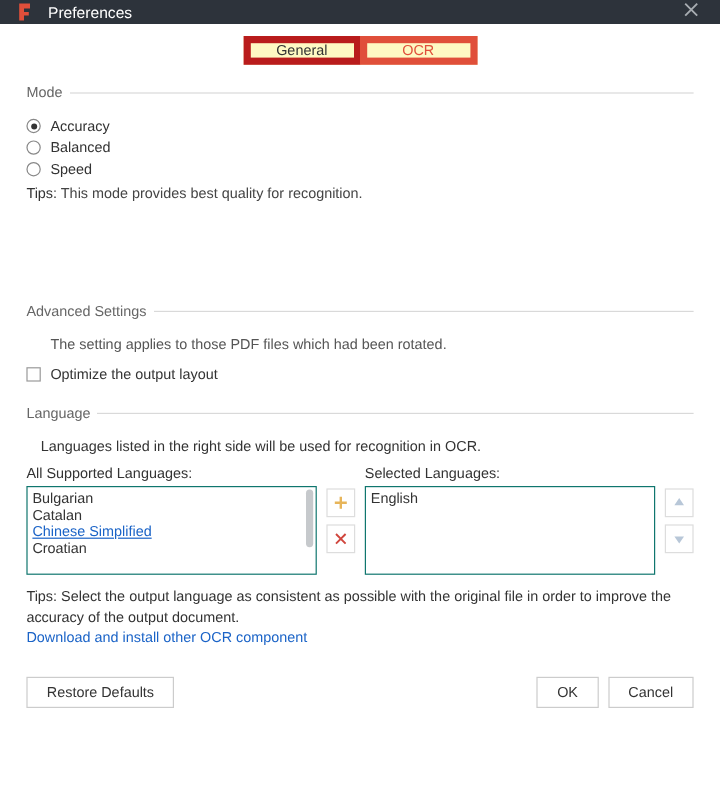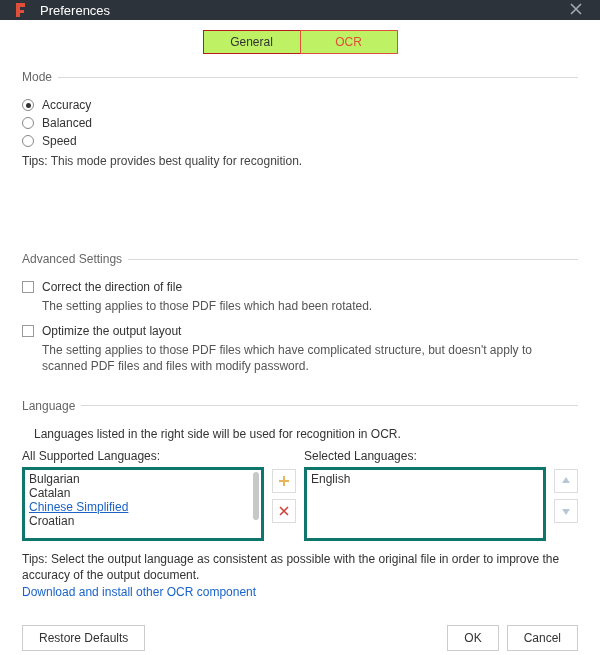--- a/index.html
+++ b/index.html
@@ -24,25 +24,25 @@
     margin-right: 10px;
     display: flex; align-items: center; justify-content: center;
   }
   .titlebar .title { font-size: 13px; }
   .titlebar .spacer { flex: 1; }
   .close-icon { color: #aaa; font-size: 16px; cursor: pointer; padding: 4px 6px; }
   .content { padding: 10px 22px 18px 22px; }
   .tabrow { display: flex; justify-content: center; margin-bottom: 16px; }
   .tab {
     width: 98px; height: 24px;
-    border: 1px solid #b91c1c;
+    border: 6px solid #b91c1c;
     display: flex; align-items: center; justify-content: center;
     font-size: 12px;
     cursor: pointer;
-    background: #bef264;
+    background: #fef9c3;
   }
   .tab + .tab { margin-left: -1px; }
   .tab.active { border-color: #e04f3a; color: #e04f3a; position: relative; z-index: 1; }
   fieldset.group {
     border: none;
     border-top: 1px solid #d9d9d9;
     margin: 0 0 14px 0;
     padding: 10px 0 0 0;
   }
   fieldset.group legend {
@@ -77,21 +77,21 @@
     color: #555; margin: 3px 0 10px 20px; line-height: 1.35;
   }
   .adv-spacer { height: 70px; }
   .lang-intro { margin: 4px 0 8px 12px; }
   .lang-cols {
     display: flex; align-items: flex-start; gap: 8px;
   }
   .lang-col { flex: 1; display: flex; flex-direction: column; }
   .lang-header { margin-bottom: 4px; }
   .listbox {
-    border: 3px solid #0f766e;
+    border: 1px solid #0f766e;
     height: 74px;
     overflow: hidden;
     position: relative;
     padding: 2px 4px;
     font-size: 12px;
     background: #fff;
   }
   .listbox .item { line-height: 14px; cursor: pointer; }
   .listbox .item.link { color: #1a63c7; text-decoration: underline; }
   .listbox .scrollthumb {
@@ -169,30 +169,25 @@
     <div class="tips">
       <span class="label">Tips:</span>
       <span>This mode provides best quality for recognition.</span>
     </div>
   </fieldset>
 
   <div class="adv-spacer"></div>
 
   <fieldset class="group">
     <legend>Advanced Settings</legend>
-    <div class="check-row">
-      <span class="checkbox"></span>
-      <span>Correct the direction of file</span>
-    </div>
     <div class="subdesc">The setting applies to those PDF files which had been rotated.</div>
     <div class="check-row">
       <span class="checkbox"></span>
       <span>Optimize the output layout</span>
     </div>
-    <div class="subdesc">The setting applies to those PDF files which have complicated structure, but doesn't apply to scanned PDF files and files with modify password.</div>
   </fieldset>
 
   <fieldset class="group">
     <legend>Language</legend>
     <div class="lang-intro">Languages listed in the right side will be used for recognition in OCR.</div>
 
     <div class="lang-cols">
       <div class="lang-col">
         <div class="lang-header">All Supported Languages:</div>
         <div class="listbox" id="all-list">

